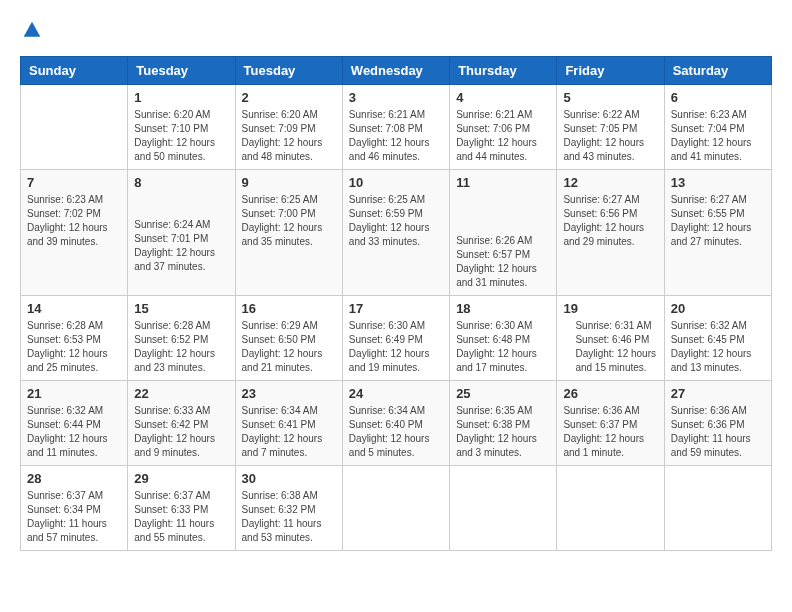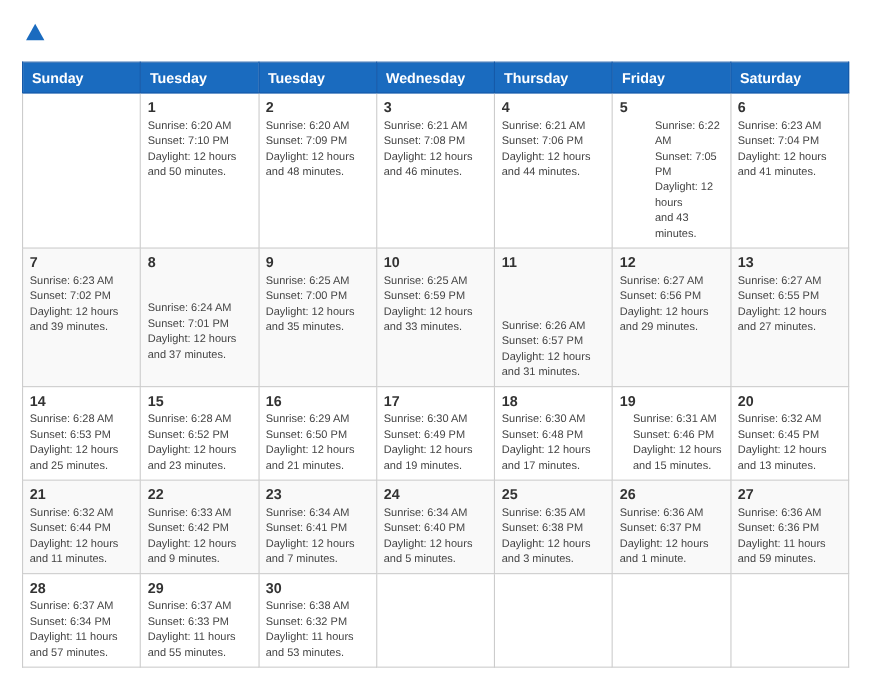--- a/index.html
+++ b/index.html
@@ -154,21 +154,21 @@
         </td>
         <td>
           <span class="day-number">4</span>
           <div class="day-info" style="white-space: pre-line;">Sunrise: 6:21 AM
 Sunset: 7:06 PM
 Daylight: 12 hours
 and 44 minutes.</div>
         </td>
         <td>
           <span class="day-number">5</span>
-          <div class="day-info" style="white-space: pre-line; margin-left: 32px;">Sunrise: 6:22 AM
+          <div class="day-info" style="white-space: pre-line;">Sunrise: 6:22 AM
 Sunset: 7:05 PM
 Daylight: 12 hours
 and 43 minutes.</div>
         </td>
         <td>
           <span class="day-number">6</span>
           <div class="day-info" style="white-space: pre-line;">Sunrise: 6:23 AM
 Sunset: 7:04 PM
 Daylight: 12 hours
 and 41 minutes.</div>

